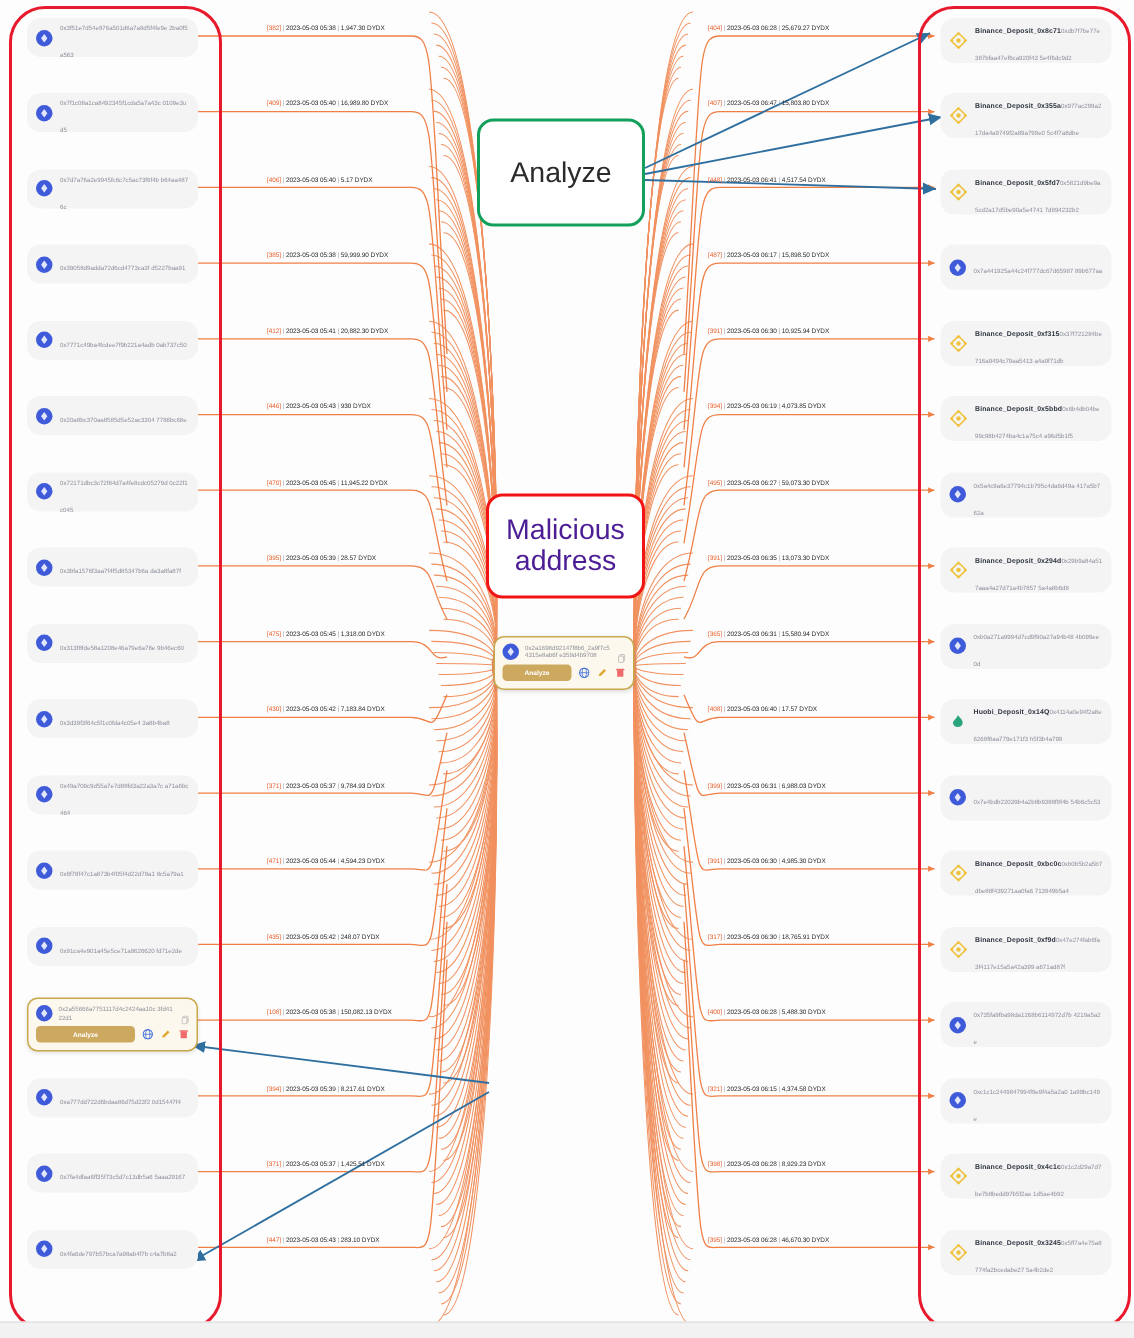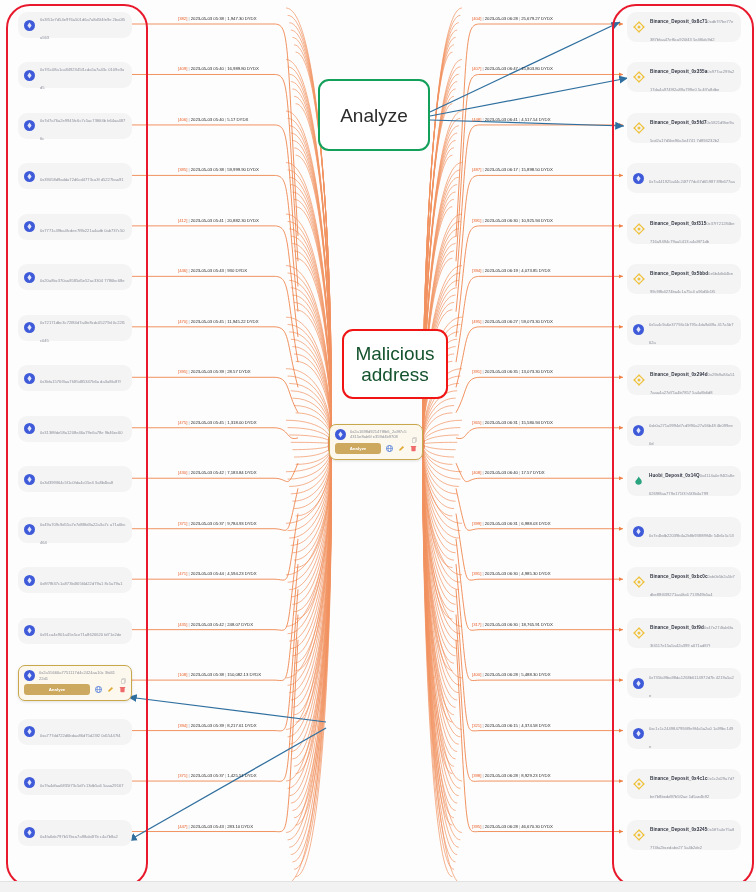--- a/index.html
+++ b/index.html
@@ -90,21 +90,21 @@
   
   .callout{
     position:absolute;
     background:#ffffff;
     display:flex;align-items:center;justify-content:center;
     text-align:center;
     font-size:19px;
     line-height:21px;
   }
   .callout.green{border:2.6px solid #13a05a;border-radius:11px;color:#2b2b2b;}
-  .callout.red{border:2.6px solid #f01414;border-radius:11px;color:#14532d;margin-left:18px;}
+  .callout.red{border:2.6px solid #f01414;border-radius:11px;color:#4c1d95;}
 
   
   .elabel{
     position:absolute;
     font-size:4.3px;
     color:#2b2b2b;
     white-space:nowrap;
     letter-spacing:-.05px;
   }
   .elabel .idx{color:#e8622e;}

